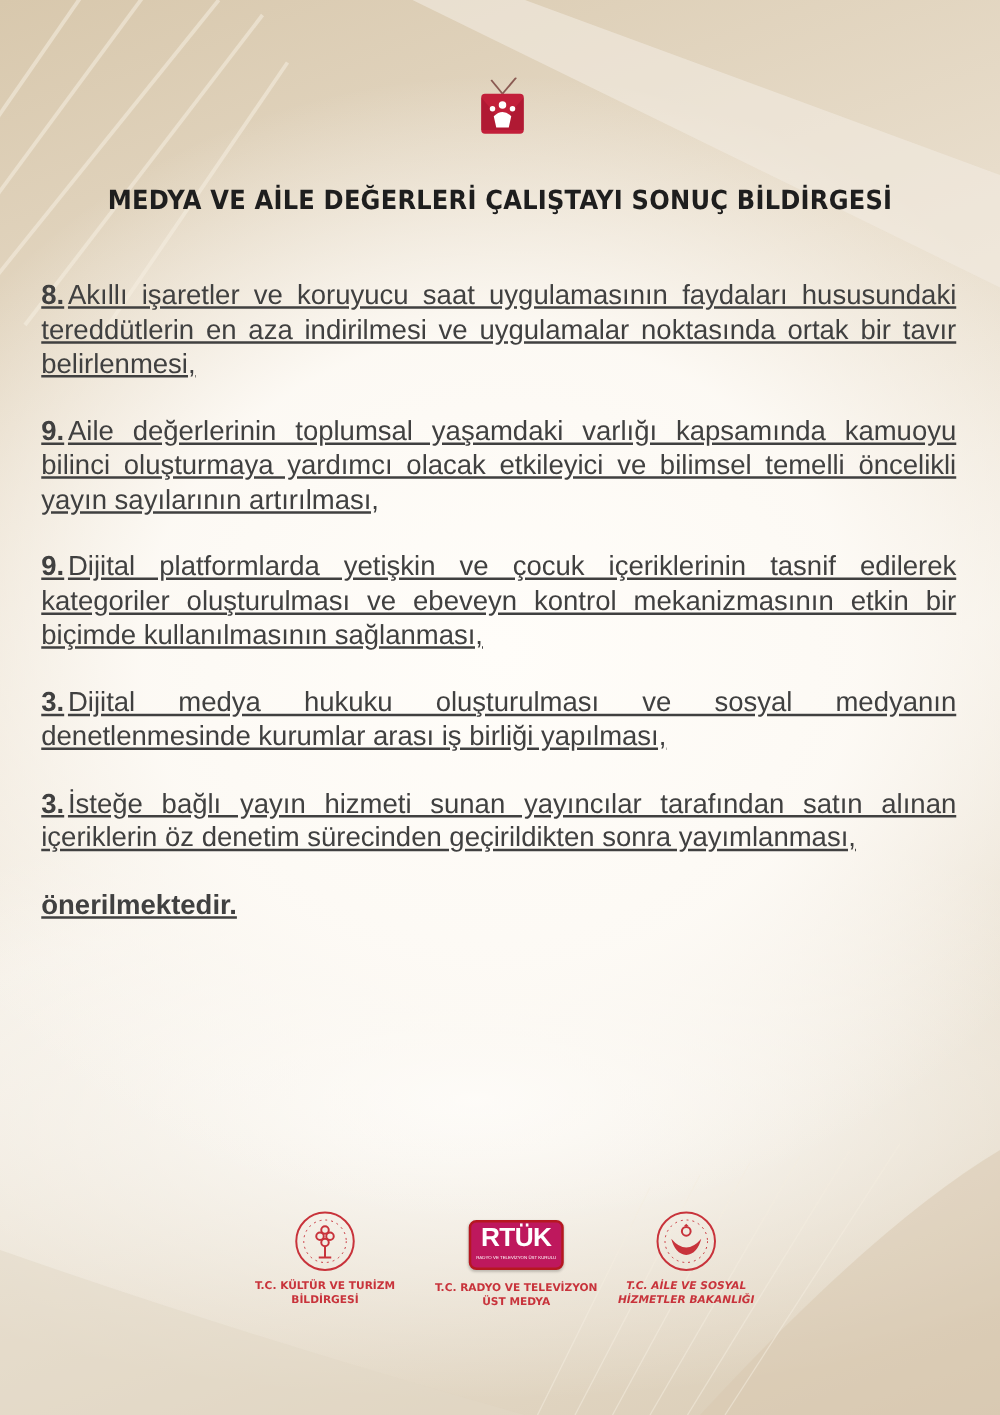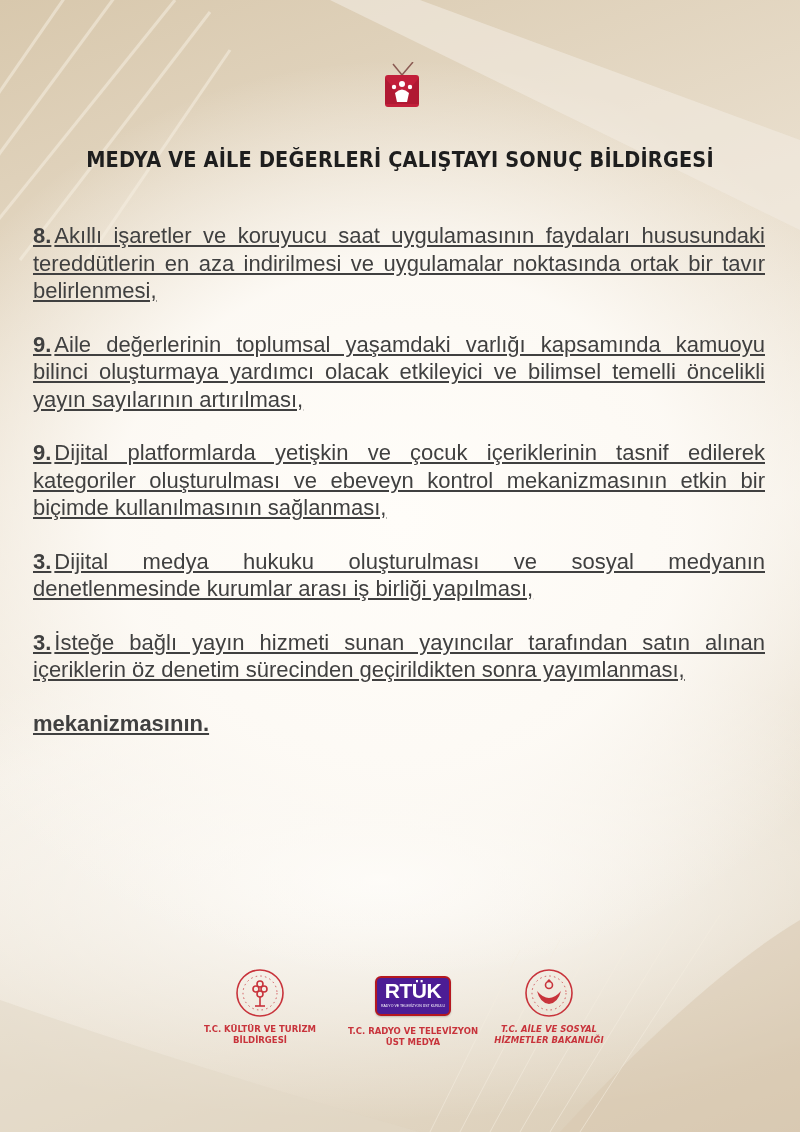--- a/index.html
+++ b/index.html
@@ -37,21 +37,21 @@
   .footer {
     position: absolute; left: 0; right: 0; top: 968px; height: 90px;
   }
   .org { position: absolute; text-align: center; color: #c8333b;
          font-family: "DejaVu Sans", sans-serif; font-weight: bold; font-size: 8.5px; line-height: 11px; }
   .org .seal { margin: 0 auto 6px; display: block; }
   .org-kt { left: 200px; width: 120px; top: 0; }
   .org-rtuk { left: 338px; width: 150px; top: 0; }
   .org-asb { left: 487px; width: 124px; top: 0; font-style: italic; }
   .rtuk-badge {
-    width: 72px; height: 36px; margin: 8px auto 10px; background: #4c1d95;
+    width: 72px; height: 36px; margin: 8px auto 10px; background: #be185d;
     border-radius: 6px; border: 2px solid #b51820; color: #fff; font-family: "Liberation Sans", sans-serif;
     font-weight: bold; font-size: 21px; line-height: 26px; letter-spacing: -0.5px; box-shadow: 0 1px 2px rgba(0,0,0,0.2);
   }
   .rtuk-badge .sub { display:block; font-size: 3.5px; line-height: 5px; letter-spacing: 0; font-weight: normal; }
 </style>
 </head>
 <body>
 
 <div class="bg">
   <svg width="800" height="1132" viewBox="0 0 800 1132">
@@ -102,21 +102,21 @@
     </p>
     <p class="item">
       <span class="num">9.</span><span>Dijital platformlarda yetişkin ve çocuk içeriklerinin tasnif edilerek kategoriler oluşturulması ve ebeveyn kontrol mekanizmasının etkin bir biçimde kullanılmasının sağlanması,</span>
     </p>
     <p class="item">
       <span class="num">3.</span><span>Dijital medya hukuku oluşturulması ve sosyal medyanın denetlenmesinde kurumlar arası iş birliği yapılması,</span>
     </p>
     <p class="item">
       <span class="num">3.</span><span>İsteğe bağlı yayın hizmeti sunan yayıncılar tarafından satın alınan içeriklerin öz denetim sürecinden geçirildikten sonra yayımlanması,</span>
     </p>
-    <p class="closing">mekanizmasının.</p>
+    <p class="closing">önerilmektedir.</p>
   </div>
 
   <div class="footer">
     <div class="org org-kt">
       <svg class="seal" width="50" height="50" viewBox="0 0 50 50">
         <circle cx="25" cy="25" r="23" fill="none" stroke="#c8333b" stroke-width="1.6"></circle>
         <circle cx="25" cy="25" r="17" fill="none" stroke="#c8333b" stroke-width="0.8" stroke-dasharray="1.5 3.2"></circle>
         <g fill="none" stroke="#c8333b" stroke-width="1.6">
           <circle cx="25" cy="16" r="3"></circle>
           <circle cx="21" cy="21" r="3"></circle>

